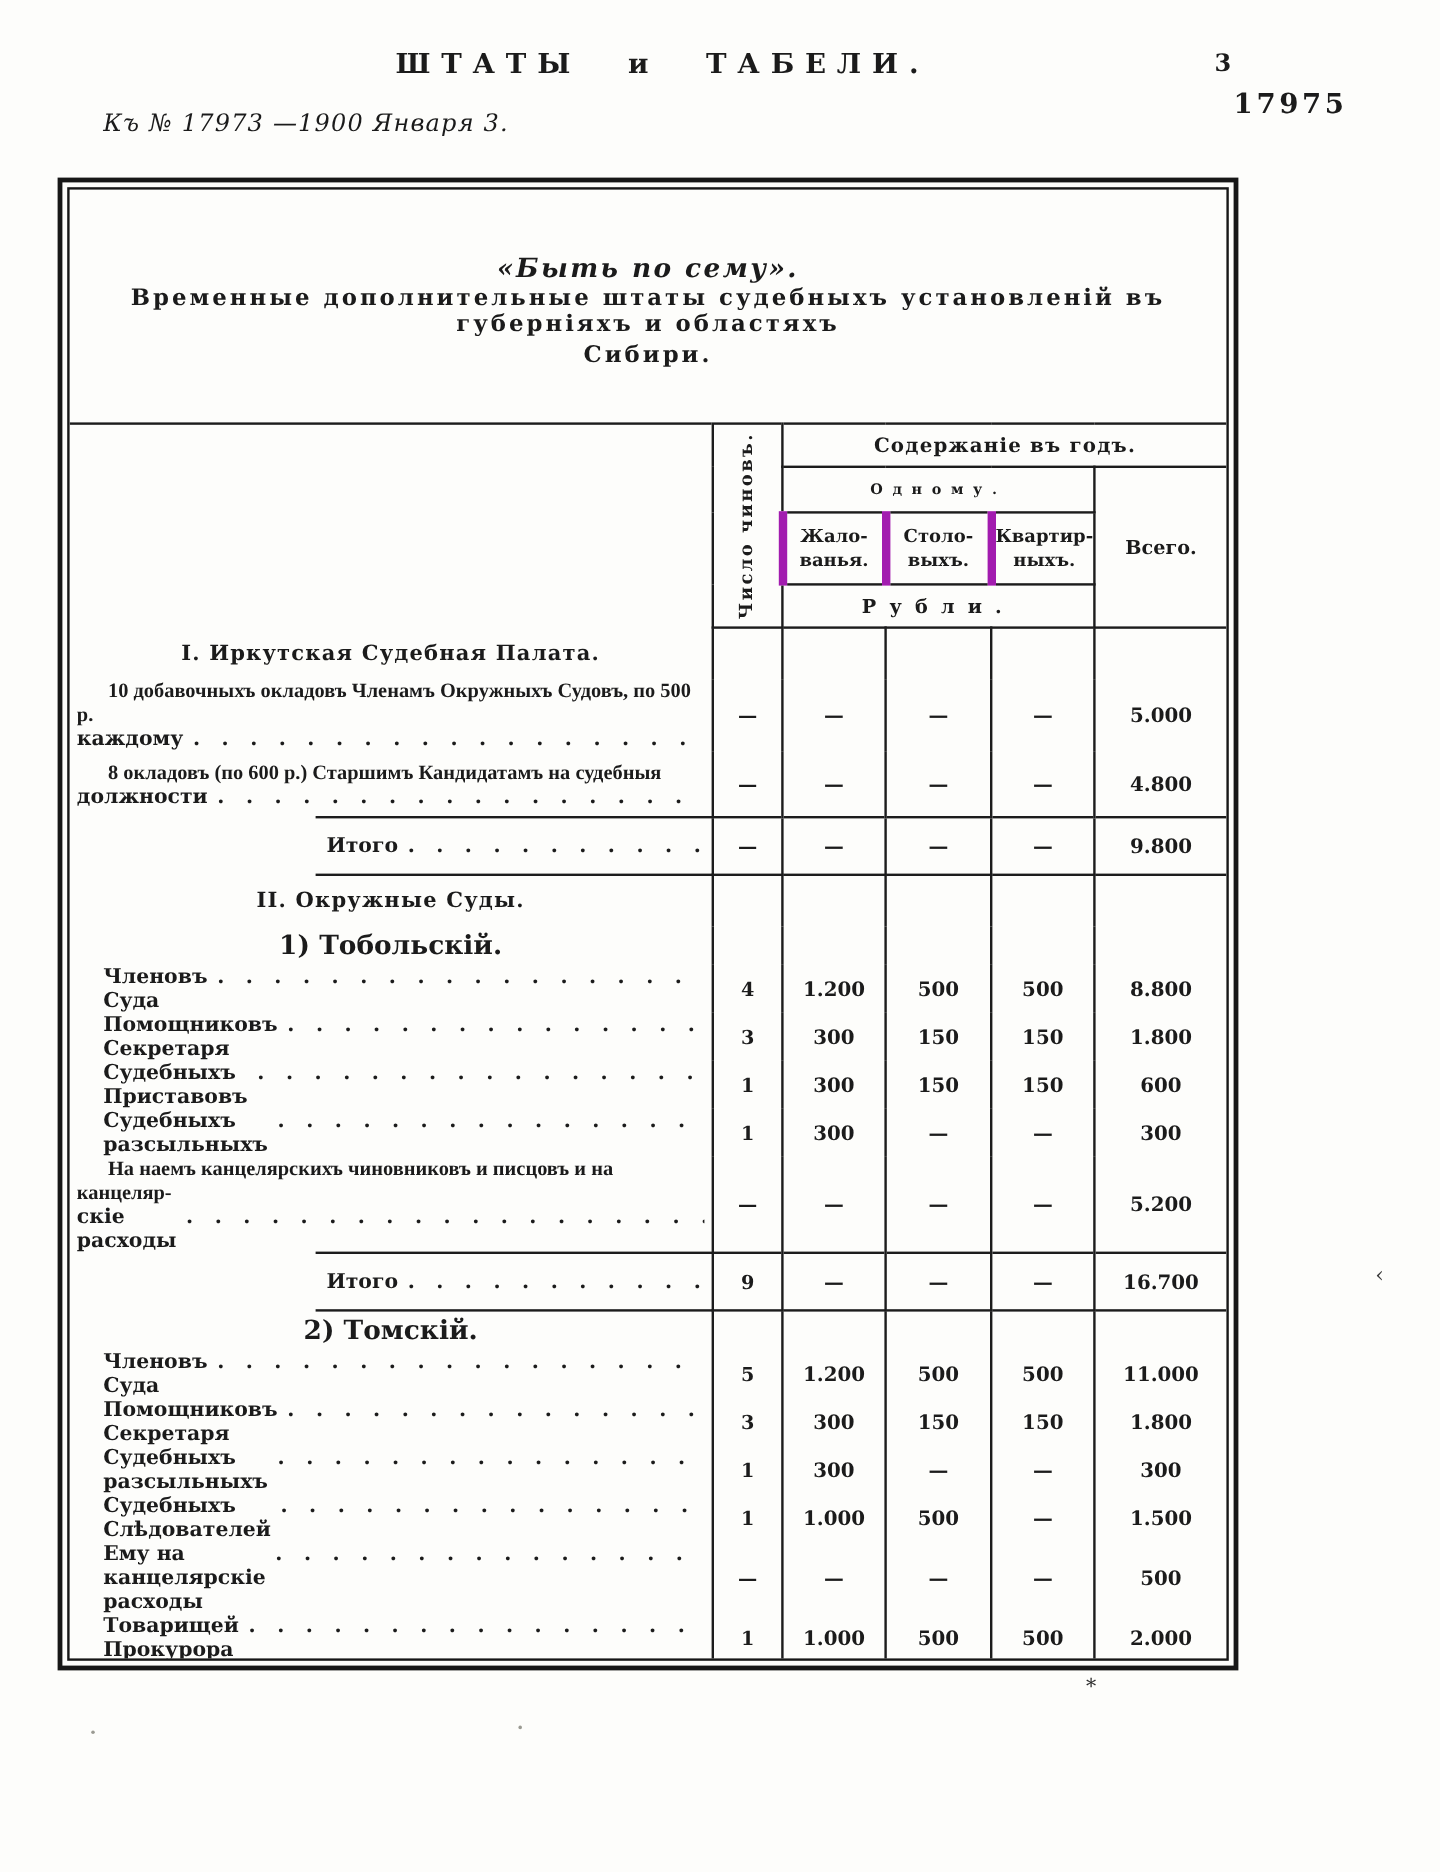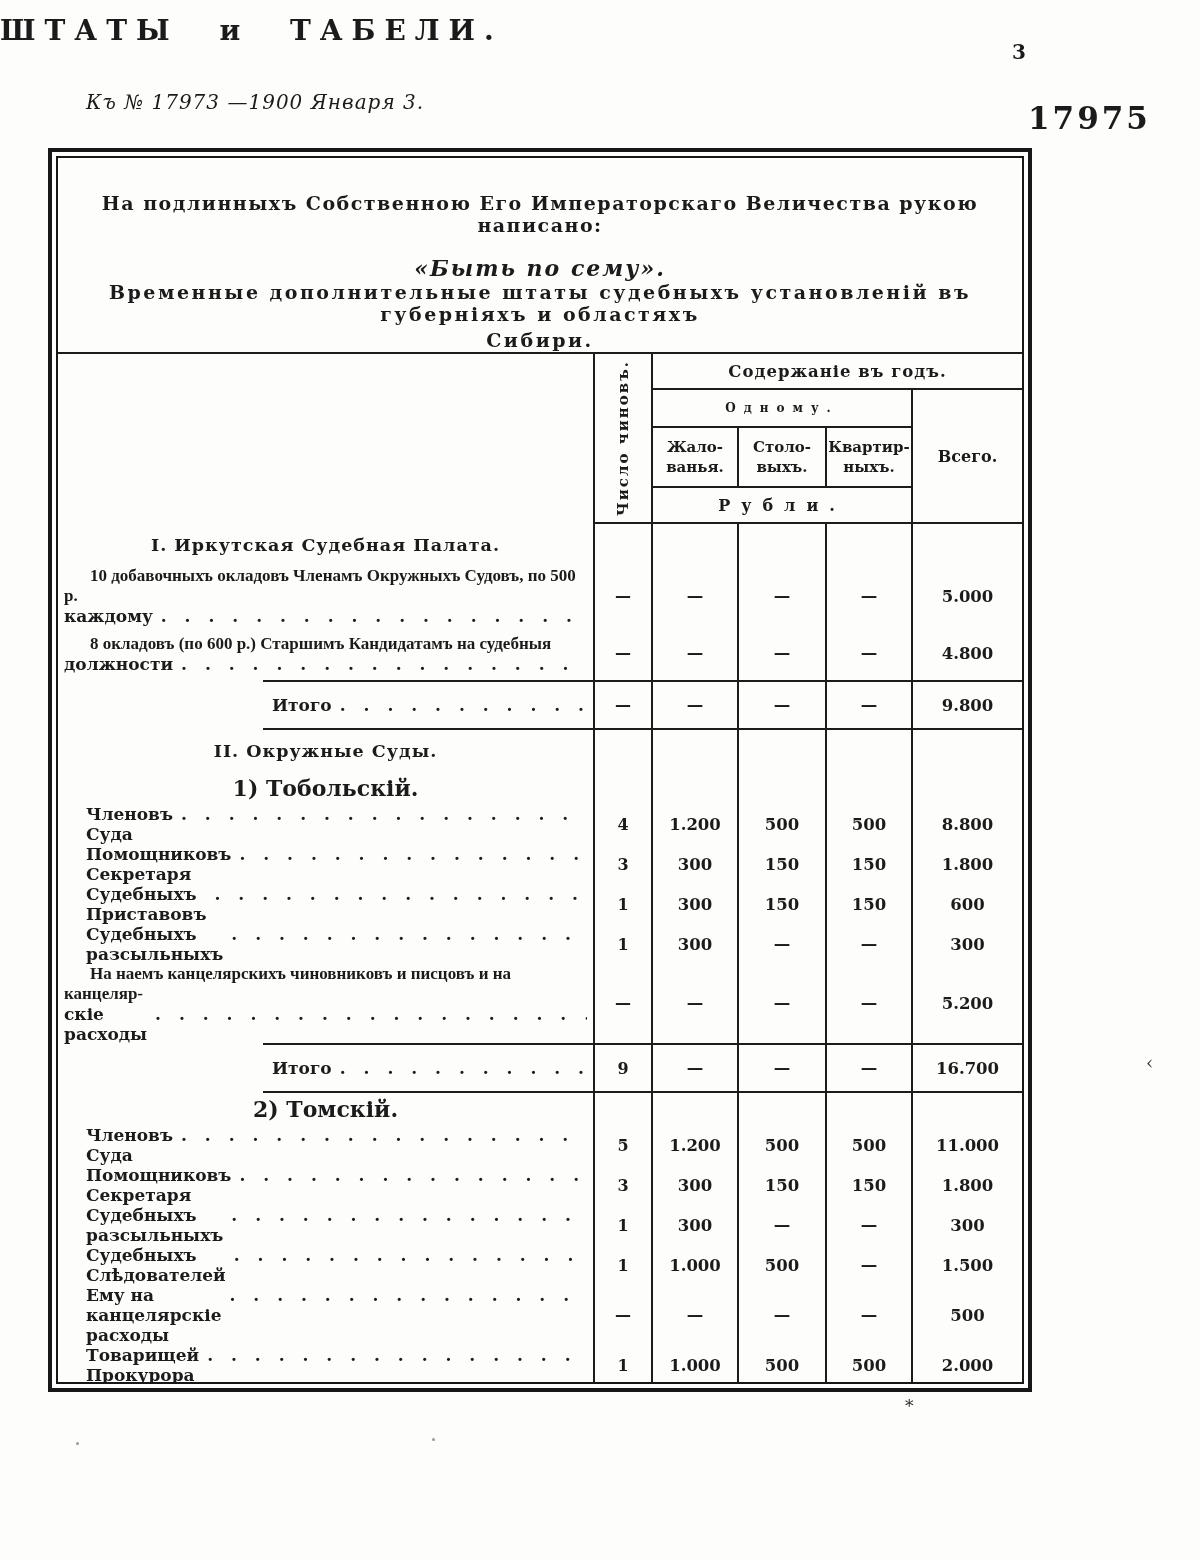--- a/index.html
+++ b/index.html
@@ -4,25 +4,25 @@
 <style>
   html,body { margin:0; padding:0; background:#ffffff; }
   body {
     width:1200px; height:1560px; position:relative;
     font-family:"DejaVu Serif","Liberation Serif",serif;
     color:#1b1b1b; -webkit-font-smoothing:antialiased;
   }
   .page { position:absolute; inset:0; background:#fdfdfb; overflow:hidden; }
 
   
-  .masthead { position:absolute; top:14px; left:0; width:1104px; text-align:left;
-    font-weight:bold; font-size:28px; letter-spacing:9px; word-spacing:22px; }
+  .masthead { position:absolute; top:40px; left:0; width:1104px; text-align:center;
+    font-weight:bold; font-size:23px; letter-spacing:9px; word-spacing:22px; }
   .pagenum { position:absolute; top:40px; left:1012px; font-size:20px; font-weight:bold; }
   .docref { position:absolute; top:90px; left:86px; font-style:italic; font-size:20px; letter-spacing:1px; }
-  .docnum { position:absolute; top:100px; left:1028px; font-size:31px; font-weight:bold; letter-spacing:3px; }
+  .docnum { position:absolute; top:73px; left:1028px; font-size:23px; font-weight:bold; letter-spacing:3px; }
 
   
   .box-outer { position:absolute; left:48px; top:148px; width:984px; height:1244px;
     border:4px solid #171717; padding:4px; box-sizing:border-box; }
   .box-inner { border:2px solid #171717; width:100%; height:100%; box-sizing:border-box; overflow:hidden; }
 
   .notice { height:160px; text-align:center; padding-top:34px; box-sizing:content-box; }
   .n1 { font-size:19px; font-weight:bold; letter-spacing:1.5px; }
   .n2 { font-size:22px; font-weight:bold; font-style:italic; margin-top:19px; letter-spacing:2px; }
   .n3 { font-size:19px; font-weight:bold; letter-spacing:2.5px; }
@@ -38,21 +38,21 @@
   .c-v { border-left:2px solid #1c1c1c; }
 
   
   .h-num { border-left:2px solid #1c1c1c; border-right:2px solid #1c1c1c; border-bottom:2px solid #1c1c1c; text-align:center; }
   .vertwrap { display:flex; align-items:center; justify-content:center; height:158px; }
   .vert { writing-mode:vertical-rl; transform:rotate(180deg); display:inline-block;
     font-size:15px; letter-spacing:2px; white-space:nowrap; }
   .h-top { border-bottom:2px solid #1c1c1c; height:34px; font-size:16.5px; letter-spacing:1px; }
   .h-odnomu { border-bottom:2px solid #1c1c1c; border-right:2px solid #1c1c1c; height:36px; text-align:center; font-size:12px; letter-spacing:8px; }
   .h-vsego { border-bottom:2px solid #1c1c1c; text-align:center; font-size:16px; }
-  .h-sub { border-left:2px solid #a21caf; border-right:2px solid #1c1c1c; border-bottom:2px solid #1c1c1c;
+  .h-sub { border-left:7px solid #a21caf; border-right:2px solid #1c1c1c; border-bottom:2px solid #1c1c1c;
     height:58px; text-align:center; font-size:15px; white-space:pre-line; line-height:1.35; }
   .h-rubli { border-bottom:2px solid #1c1c1c; height:34px; text-align:center; font-size:16px; letter-spacing:11px; }
 
   
   tr.r-sec  td { height:42px; }
   tr.r-sub  td { height:32px; }
   tr.r-data td { height:36px; }
   tr.r-d2   td { height:54px; }
   tr.r-tot  td { height:46px; }
 
@@ -89,21 +89,20 @@
 
   <div class="masthead">ШТАТЫ и ТАБЕЛИ.</div>
   <div class="pagenum">3</div>
   <div class="docref">Къ № 17973 —1900 Января 3.</div>
   <div class="docnum">17975</div>
 
   <div class="box-outer">
     <div class="box-inner">
 
       <div class="notice">
-        <div class="n1">На подлинныхъ Собственною Его Императорскаго Величества рукою написано:</div>
         <div class="n2">«Быть по сему».</div>
         <div class="n3">Временные дополнительные штаты судебныхъ установленій въ губерніяхъ и областяхъ</div>
         <div class="n4">Сибири.</div>
       </div>
 
       <table class="tbl">
         <colgroup>
           <col>
             <col style="width:58px">
             <col style="width:86px">

